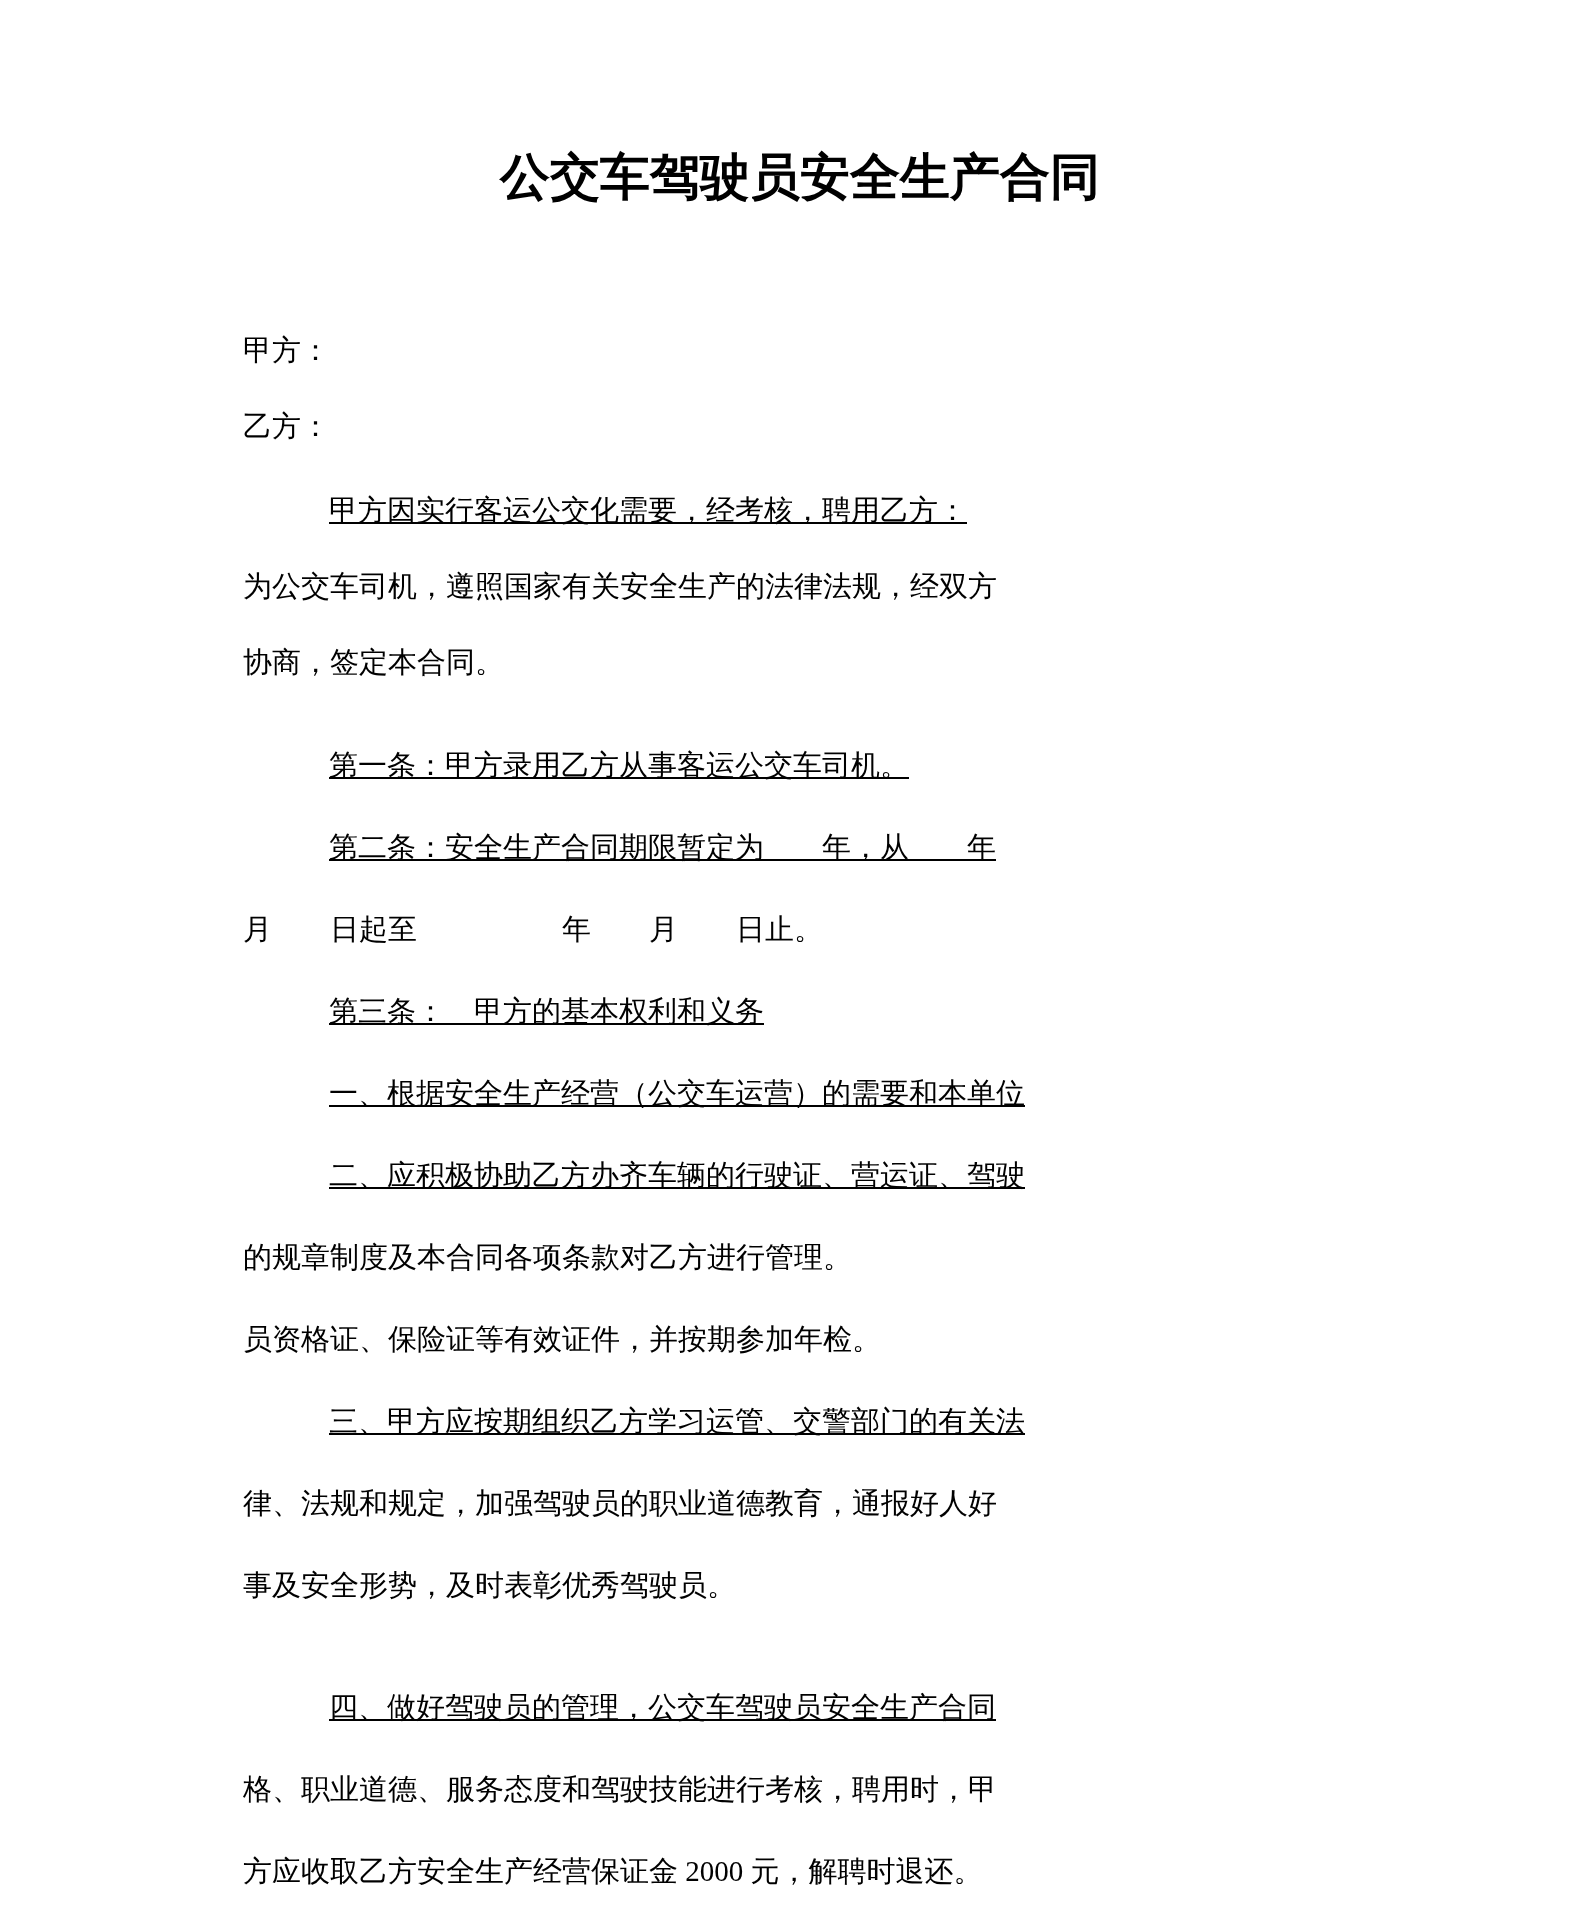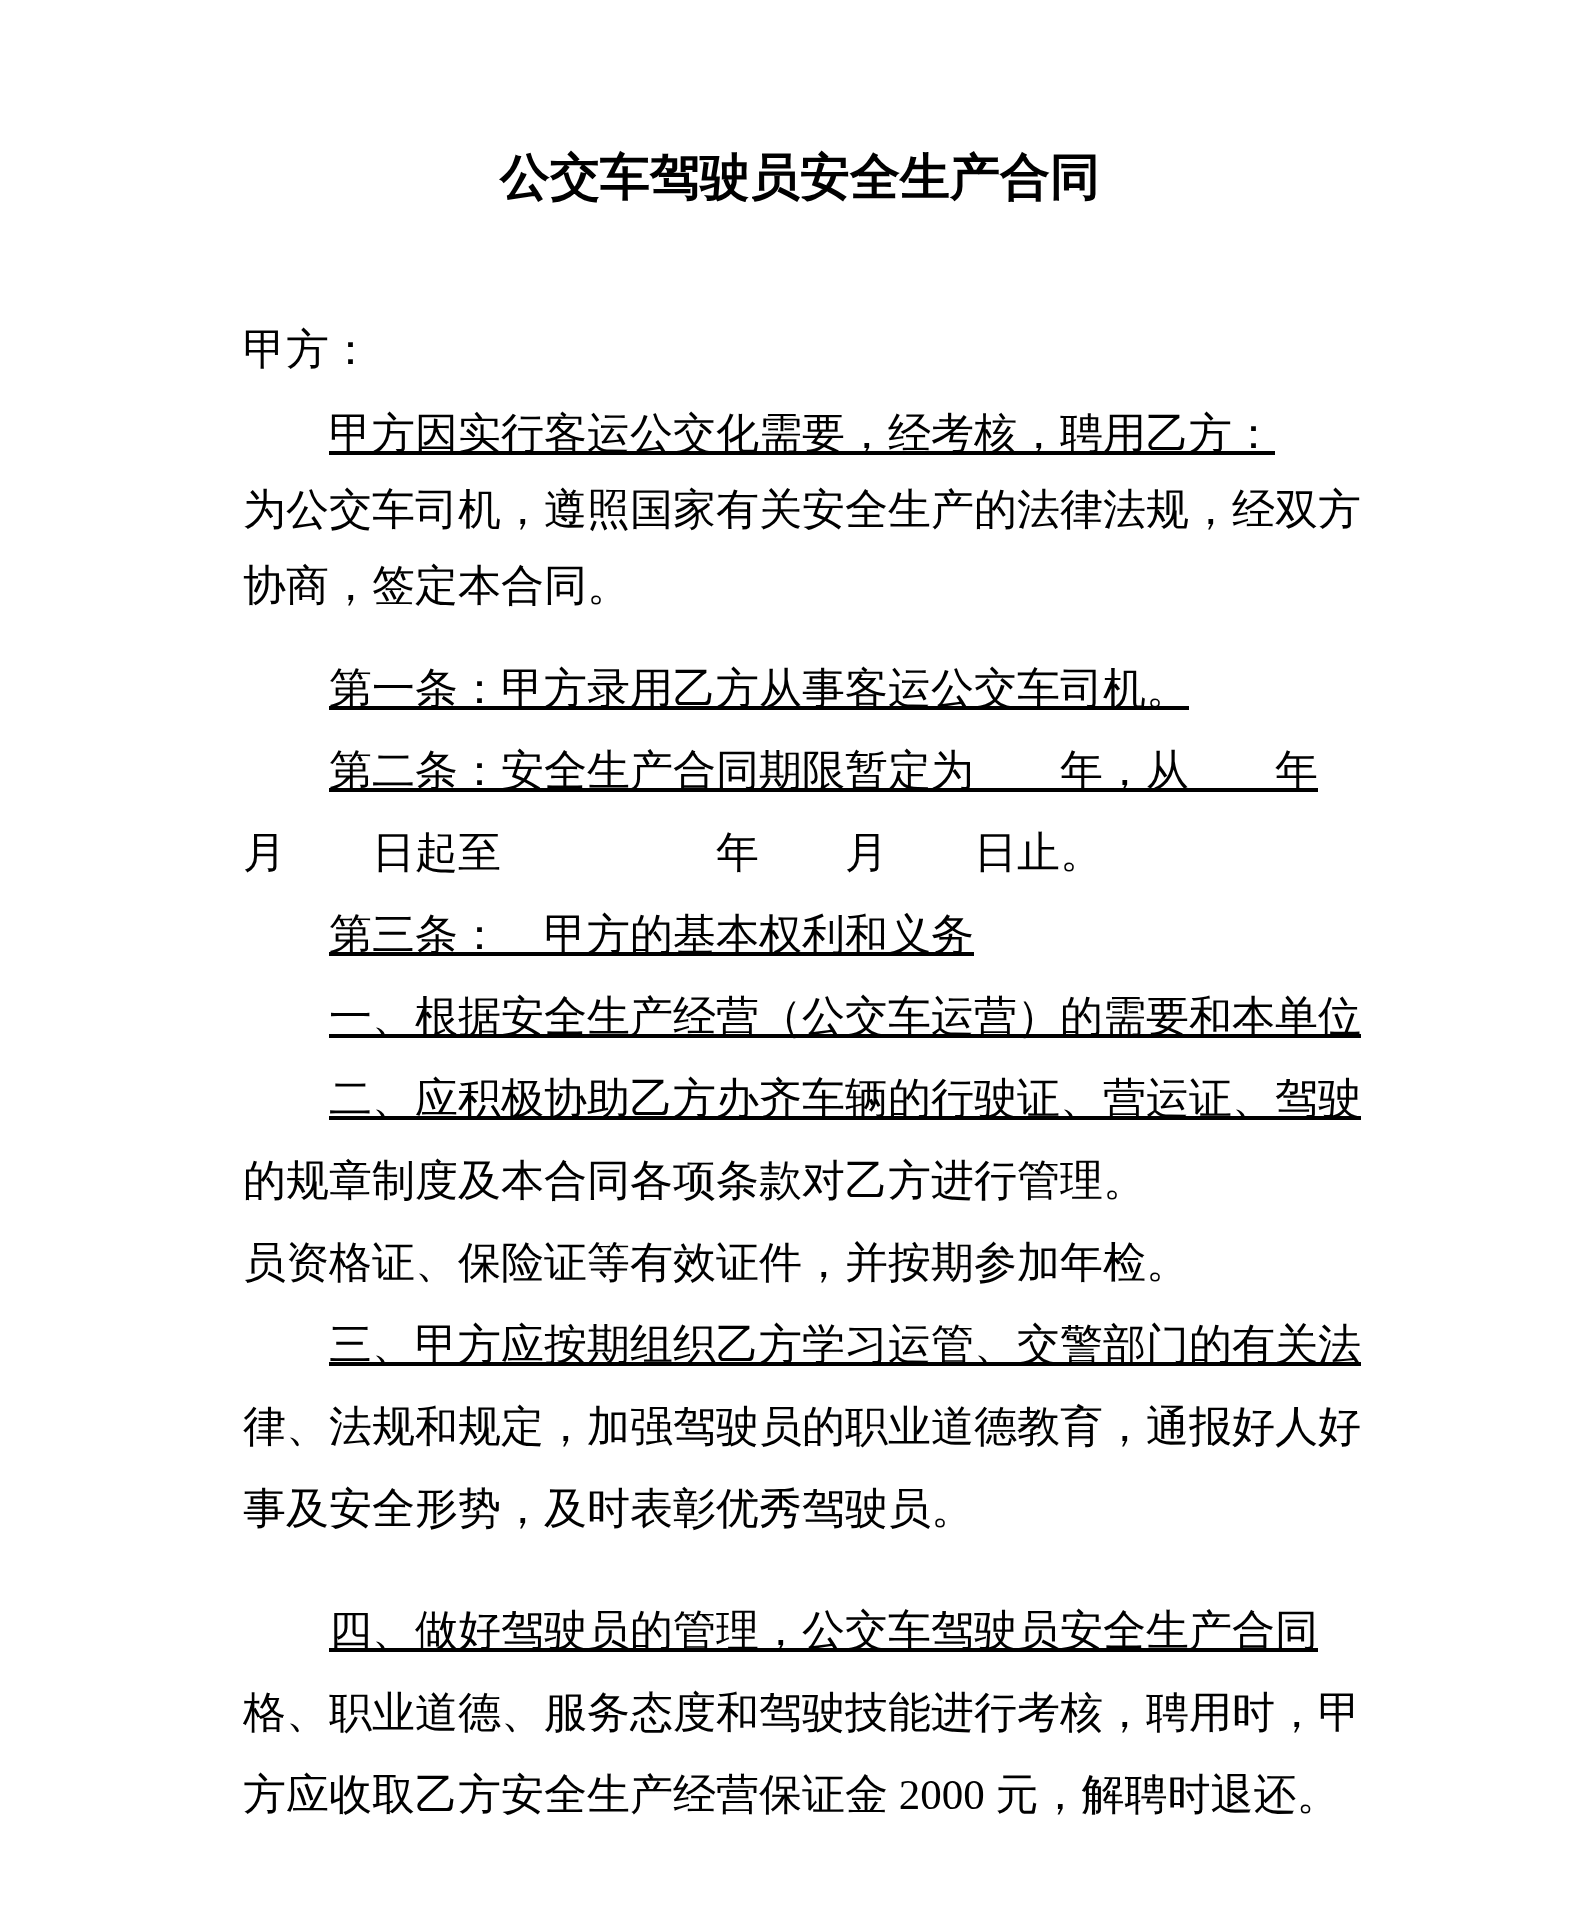--- a/index.html
+++ b/index.html
@@ -17,39 +17,40 @@
   .doc-title {
     margin: 0;
     margin-top: 142px;
     font-size: 50px;
     line-height: 70px;
     font-weight: bold;
     text-align: center;
     white-space: nowrap;
   }
   .line {
-    font-size: 43px;
+    font-size: 29px;
     line-height: 82px;
     white-space: nowrap;
   }
   .lh-sm { line-height: 76px; }
   .first-body-line { margin-top: 100px; }
   .gap-8  { margin-top: 8px; }
   .gap-24 { margin-top: 24px; }
   .gap-40 { margin-top: 40px; }
   .indent { text-indent: 86px; text-decoration: underline; }
 </style>
 </head>
 <body>
 
 <div class="page">
 
   <h1 class="doc-title">公交车驾驶员安全生产合同</h1>
 
   <div class="line lh-sm first-body-line">甲方：</div>
+  <div class="line lh-sm">乙方：</div>
 
   <div class="line lh-sm gap-8 indent">甲方因实行客运公交化需要，经考核，聘用乙方：</div>
   <div class="line lh-sm">为公交车司机，遵照国家有关安全生产的法律法规，经双方</div>
   <div class="line lh-sm">协商，签定本合同。</div>
 
   <div class="line gap-24 indent">第一条：甲方录用乙方从事客运公交车司机。</div>
 
   <div class="line indent">第二条：安全生产合同期限暂定为　　年，从　　年</div>
   <div class="line">月　　日起至　　　　　年　　月　　日止。</div>
 

